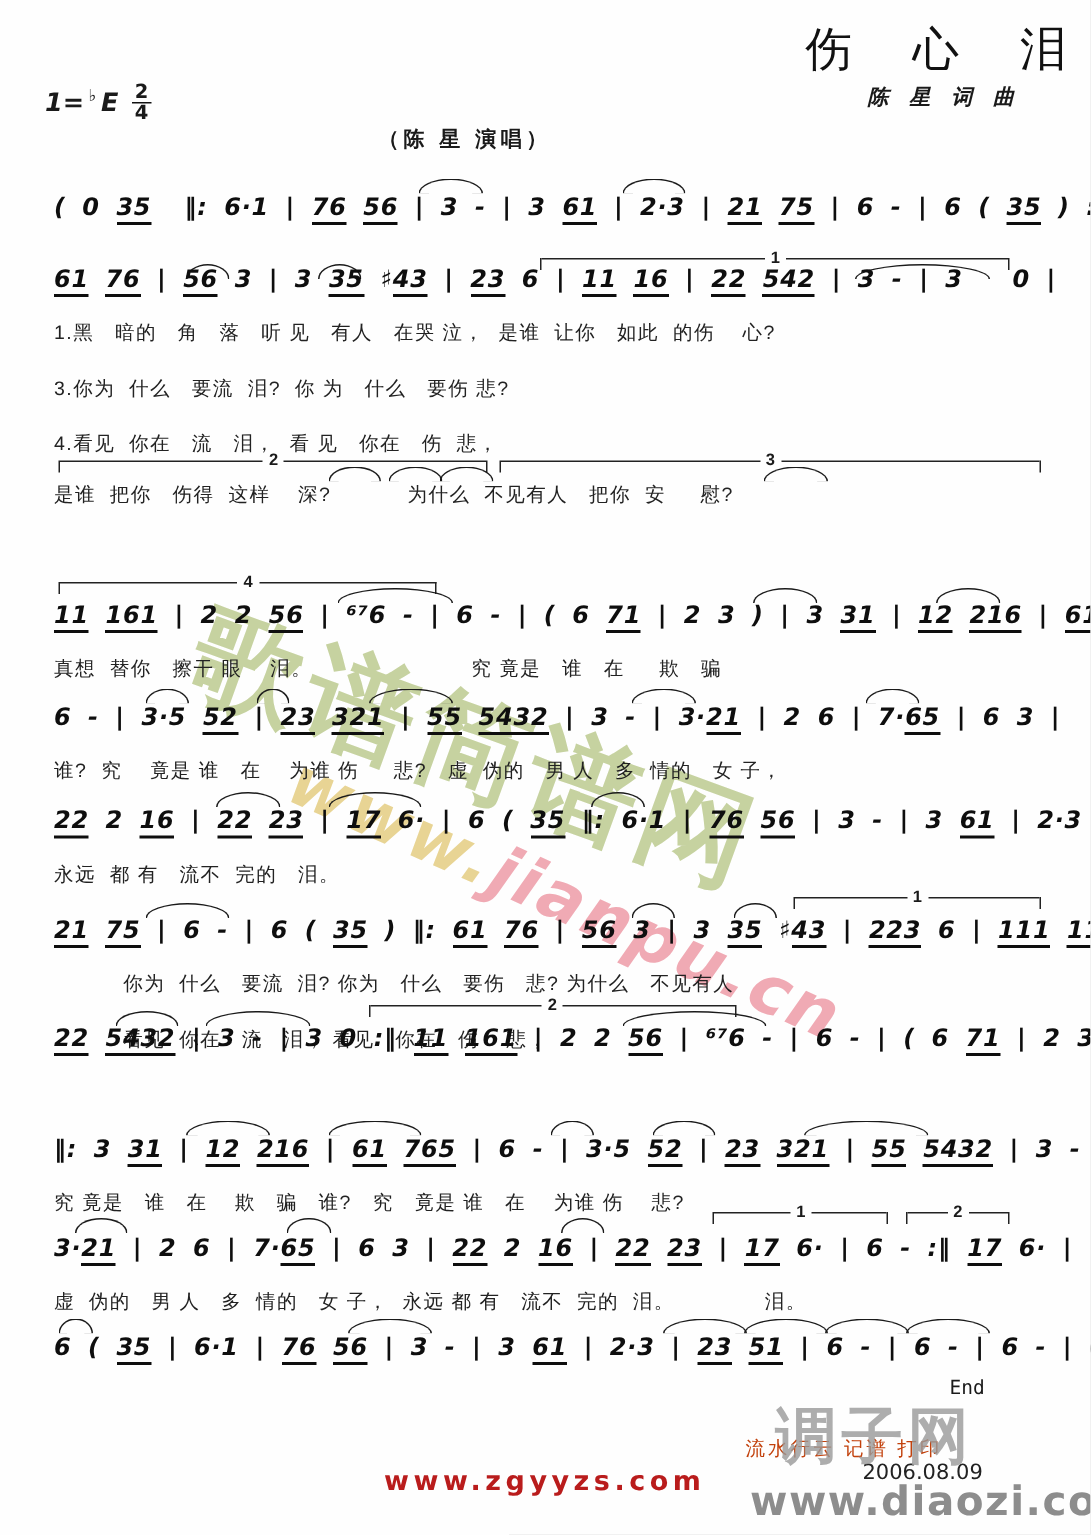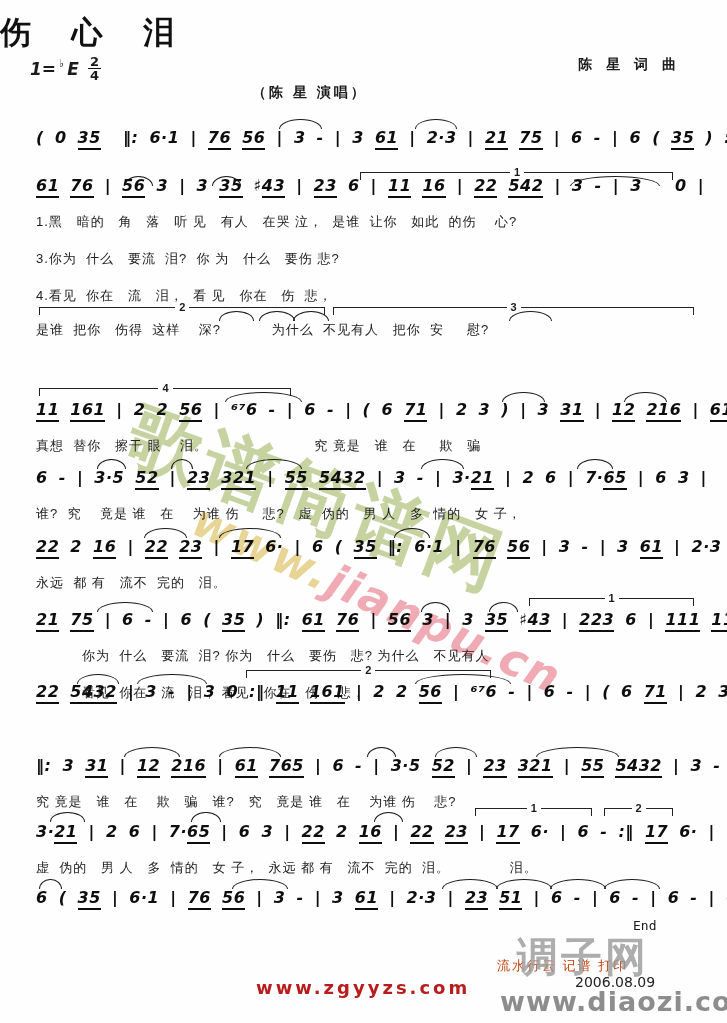--- a/index.html
+++ b/index.html
@@ -1,28 +1,28 @@
 <!DOCTYPE html>
 <html><head>
 <meta charset="utf-8">
 <style>
   html,body{margin:0;padding:0;background:#e8e8e8;}
   .page{position:relative;width:727px;height:1023px;margin:0 auto;background:#fefefe;
         overflow:hidden;font-family:"Liberation Sans",sans-serif;color:#1a1a1a;}
 
   
-  .title{position:absolute;top:12px;left:0;width:100%;text-align:left;
-         font-size:31px;font-weight:bold;letter-spacing:16px;color:#111;}
+  .title{position:absolute;top:12px;left:0;width:100%;text-align:right;
+         font-size:31px;font-weight:normal;letter-spacing:16px;color:#111;}
   .keysig{position:absolute;top:55px;left:30px;font-size:17px;font-weight:bold;
           font-style:italic;font-family:"DejaVu Sans",sans-serif;display:flex;align-items:center;gap:3px;}
   .keysig .flat{vertical-align:super;font-size:11px;transform:translateY(-5px);display:inline-block;}
   .frac{display:inline-flex;flex-direction:column;align-items:center;line-height:1;
         font-size:13px;margin-left:6px;font-style:normal;}
   .frac .top{border-bottom:1.6px solid #111;padding:0 2px;}
-  .composer{position:absolute;top:56px;right:46px;font-size:14px;font-weight:bold;letter-spacing:5px;}
+  .composer{position:absolute;top:56px;right:46px;font-size:14px;font-weight:bold;letter-spacing:5px;font-style:italic;}
   .performer{position:absolute;top:84px;left:252px;font-size:14px;font-weight:bold;letter-spacing:3px;}
 
   
   .system{position:absolute;left:36px;width:676px;z-index:2;}
   .notes{position:relative;font-family:"DejaVu Sans",sans-serif;font-style:italic;font-weight:bold;
          font-size:16px;letter-spacing:.5px;word-spacing:5px;white-space:pre;color:#0e0e0e;}
   .beam{border-bottom:2px solid #0e0e0e;padding-bottom:1px;}
   .lyrics{font-size:13px;letter-spacing:1px;white-space:pre;color:#222;line-height:21px;margin-top:16px;}
   .volta{position:absolute;display:flex;align-items:flex-start;height:8px;
          border-left:1.5px solid #222;border-right:1.5px solid #222;}

